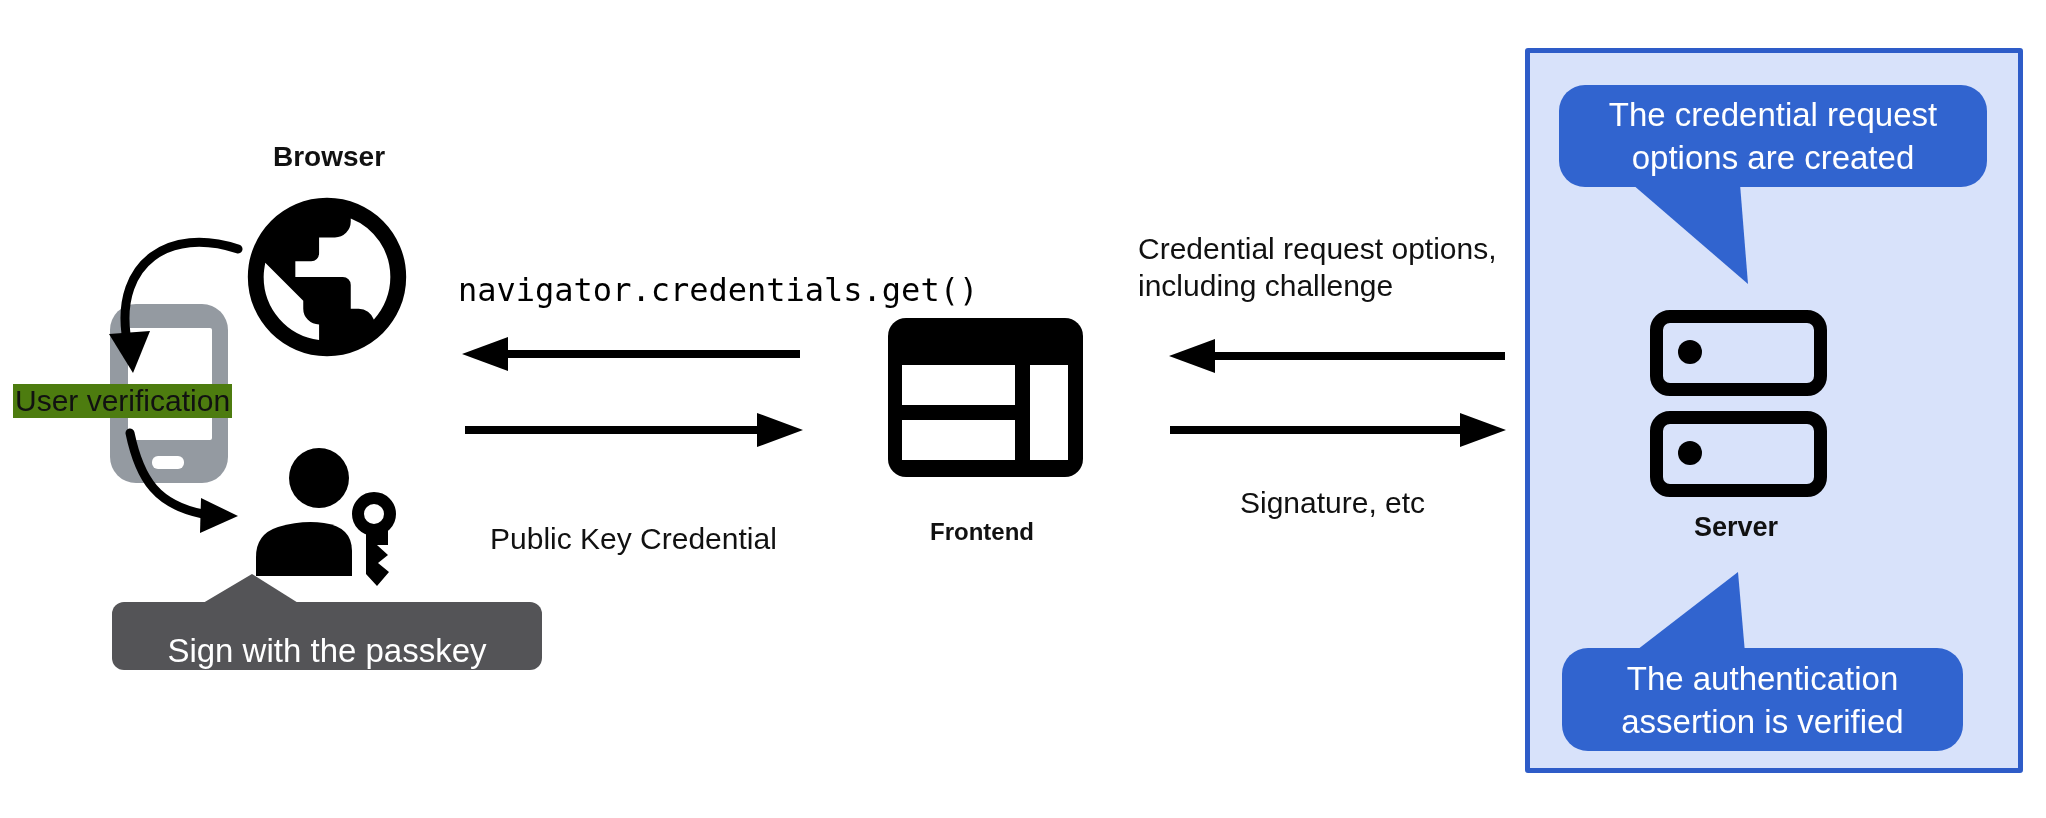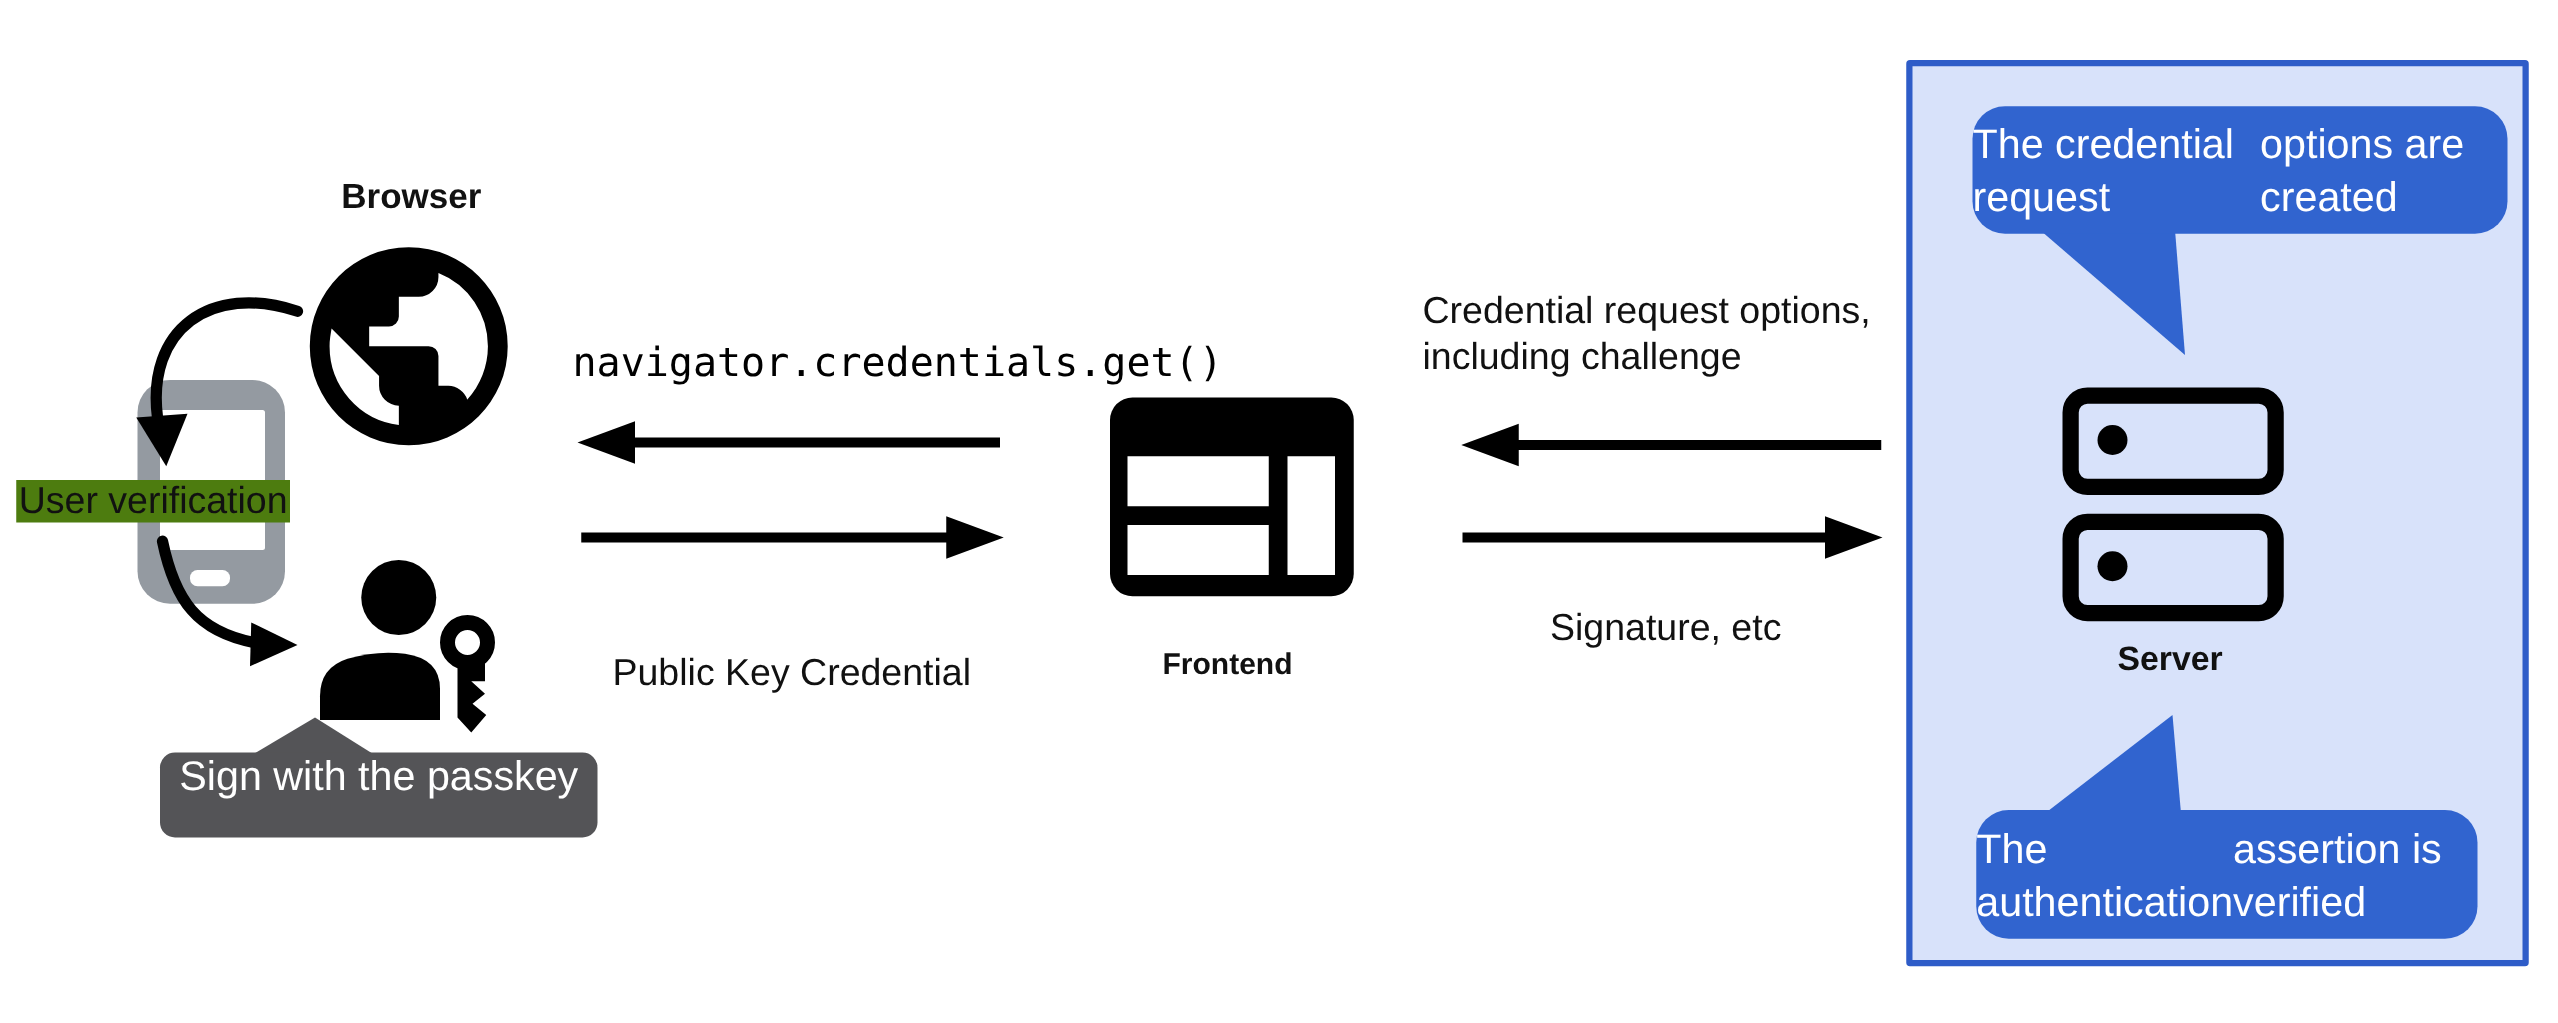--- a/index.html
+++ b/index.html
@@ -23,40 +23,40 @@
   
   .phone{left:110px;top:304px;width:118px;height:179px;background:var(--phone-gray);border-radius:26px;}
   .phone-screen{left:18px;top:24px;width:84px;height:112px;background:#ffffff;border-radius:2px;position:absolute;}
   .phone-bar{left:42px;top:152px;width:32px;height:13px;background:#ffffff;border-radius:6px;position:absolute;}
 
   
   .uv-label{left:13px;top:384px;font-size:30px;background:#4d7c0f;padding:0 2px;}
 
   
   .tooltip-box{
-    left:128px;top:602px;width:350px;height:68px;background:var(--tooltip-gray);
-    border-radius:12px;display:flex;align-items:flex-start;justify-content:center;
+    left:112px;top:602px;width:430px;height:68px;background:var(--tooltip-gray);
+    border-radius:12px;display:flex;align-items:flex-end;justify-content:center;
     color:#ffffff;font-size:33px;
   }
 
   
   .fe-outer{left:888px;top:318px;width:195px;height:159px;background:#000;border-radius:18px;}
   .fe-cut{position:absolute;background:#ffffff;}
   .fe-cut-a{left:14px;top:47px;width:113px;height:40px;}
   .fe-cut-b{left:14px;top:102px;width:113px;height:40px;}
   .fe-cut-c{left:142px;top:47px;width:38px;height:95px;}
 
   
   .panel{left:1525px;top:48px;width:498px;height:725px;box-sizing:border-box;
     background:var(--panel-bg);border:5px solid var(--panel-border);border-radius:3px;}
 
   .bubble{
     background:var(--bubble-blue);color:#ffffff;border-radius:26px;
-    display:flex;flex-direction:row;align-items:center;justify-content:center;
-    font-size:33px;line-height:43px;margin-left:19px;
+    display:flex;flex-direction:column;align-items:center;justify-content:center;
+    font-size:33px;line-height:43px;text-align:center;
   }
   .bubble-top{left:1559px;top:85px;width:428px;height:102px;}
   .bubble-bottom{left:1562px;top:648px;width:401px;height:103px;}
   .tail{position:absolute;overflow:visible;}
 
   
   .srv-rect{box-sizing:border-box;width:177px;height:86px;border:13px solid #000;border-radius:20px;background:transparent;}
   .srv-rect1{left:1650px;top:310px;}
   .srv-rect2{left:1650px;top:411px;}
   .srv-dot{width:24px;height:24px;border-radius:50%;background:#000;}

